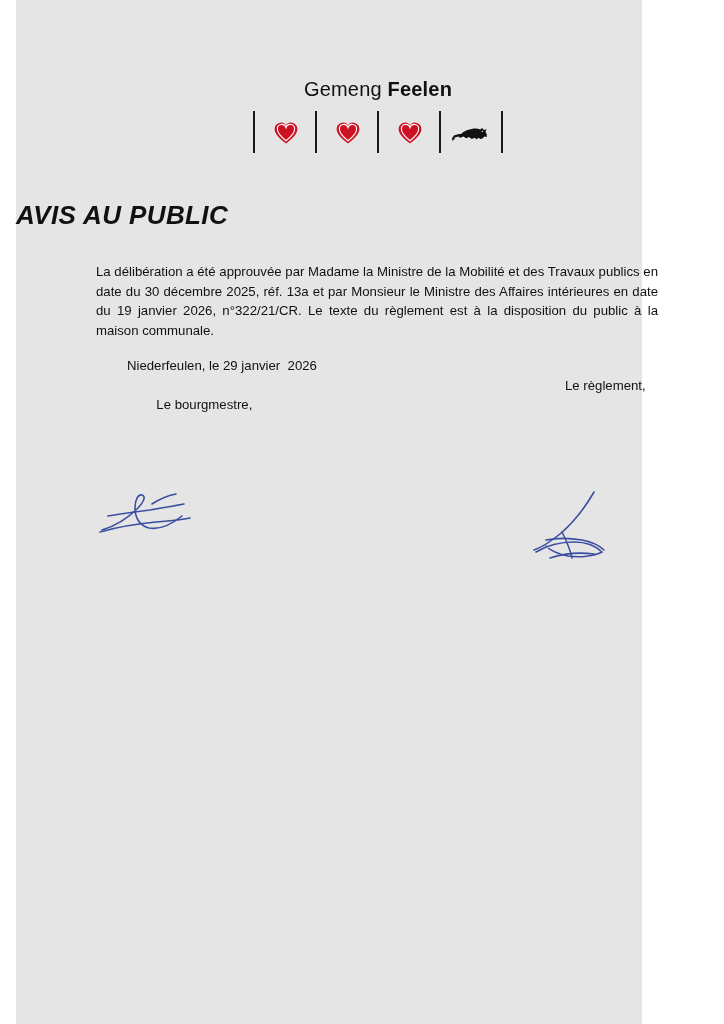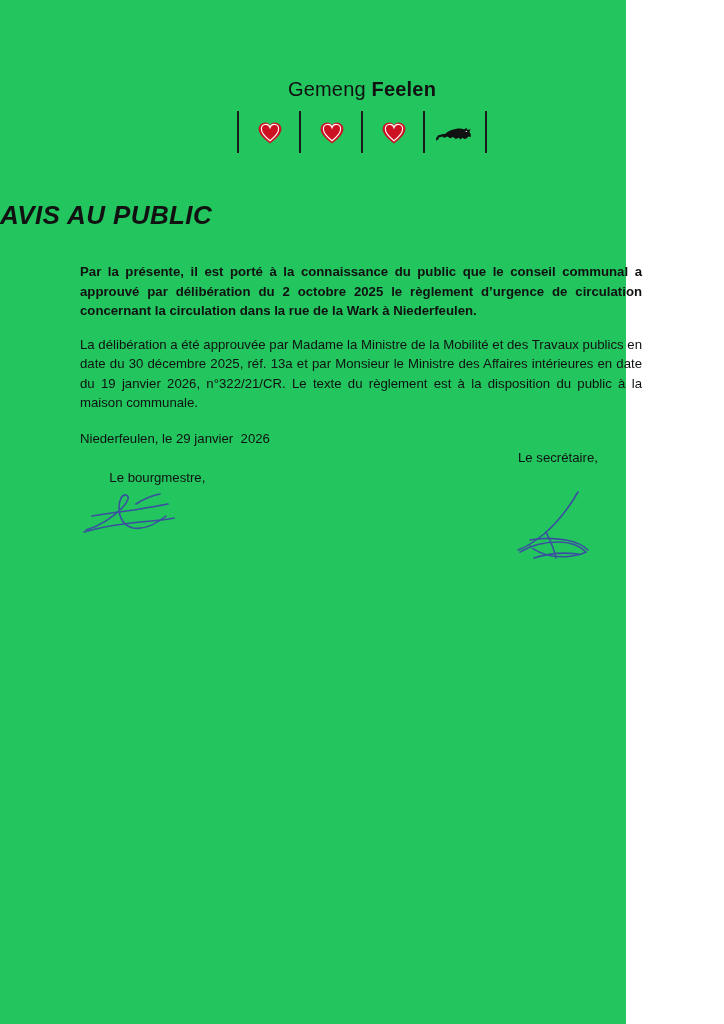--- a/index.html
+++ b/index.html
@@ -10,24 +10,24 @@
   body {
     width: 724px;
     height: 1024px;
     position: relative;
     font-family: "Liberation Sans", sans-serif;
     color: #1a1a1a;
     overflow: hidden;
   }
   .page {
     position: absolute;
-    top: 0; left: 0;
+    top: 0; left: 16px;
     width: 626px;
     height: 1024px;
-    background: #22c55e;
+    background: #e5e5e5;
   }
   
   .logo-block {
     position: absolute;
     top: 78px;
     left: 0;
     width: 724px;
     text-align: center;
   }
   .logo-title {
@@ -98,20 +98,21 @@
   }
   p.para.normal {
     font-weight: 400;
   }
   .sign-block {
     margin-top: 16px;
     font-size: 13.2px;
     line-height: 19.5px;
     font-weight: 400;
     color: #111;
+    margin-left: 31px;
   }
   .sign-block div { white-space: pre; }
   .sign-row {
     position: relative;
     height: 20px;
   }
   .sign-right {
     position: absolute;
     left: 438px;
     top: 0;
@@ -179,28 +180,27 @@
         </svg>
       </div>
 
       <div class="crest-bar"></div>
     </div>
   </div>
 
   <div class="doc-title">AVIS AU PUBLIC</div>
 
   <div class="body-wrap">
-    <p class="para">Par la présente, il est porté à la connaissance du public que le conseil communal a approuvé par délibération du 2 octobre 2025 le règlement d’urgence de circulation concernant la circulation dans la rue de la Wark à Niederfeulen.</p>
     <p class="para normal">La délibération a été approuvée par Madame la Ministre de la Mobilité et des Travaux publics en date du 30 décembre 2025, réf. 13a et par Monsieur le Ministre des Affaires intérieures en date du 19 janvier 2026, n°322/21/CR. Le texte du règlement est à la disposition du public à la maison communale.</p>
 
     <div class="sign-block">
       <div>Niederfeulen, le 29 janvier  2026</div>
       <div class="sign-row">
         <span>Le bourgmestre,</span>
-        <span class="sign-right">Le secrétaire,</span>
+        <span class="sign-right">Le règlement,</span>
       </div>
     </div>
   </div>
 
   <div class="sig sig-left">
     <svg width="120" height="60" viewBox="0 0 120 60">
       <g fill="none" stroke="#3b4fa0" stroke-width="1.6" stroke-linecap="round">
         <path d="M8 44 C22 40 34 32 44 22 C50 16 52 10 48 9 C44 8 41 14 41 22 C41 32 46 40 55 42 C66 44 78 38 88 30"></path>
         <path d="M14 30 C26 28 40 26 56 24 C68 22 80 20 90 18"></path>
         <path d="M6 46 C20 42 40 38 62 36 C76 35 88 34 96 32"></path>

